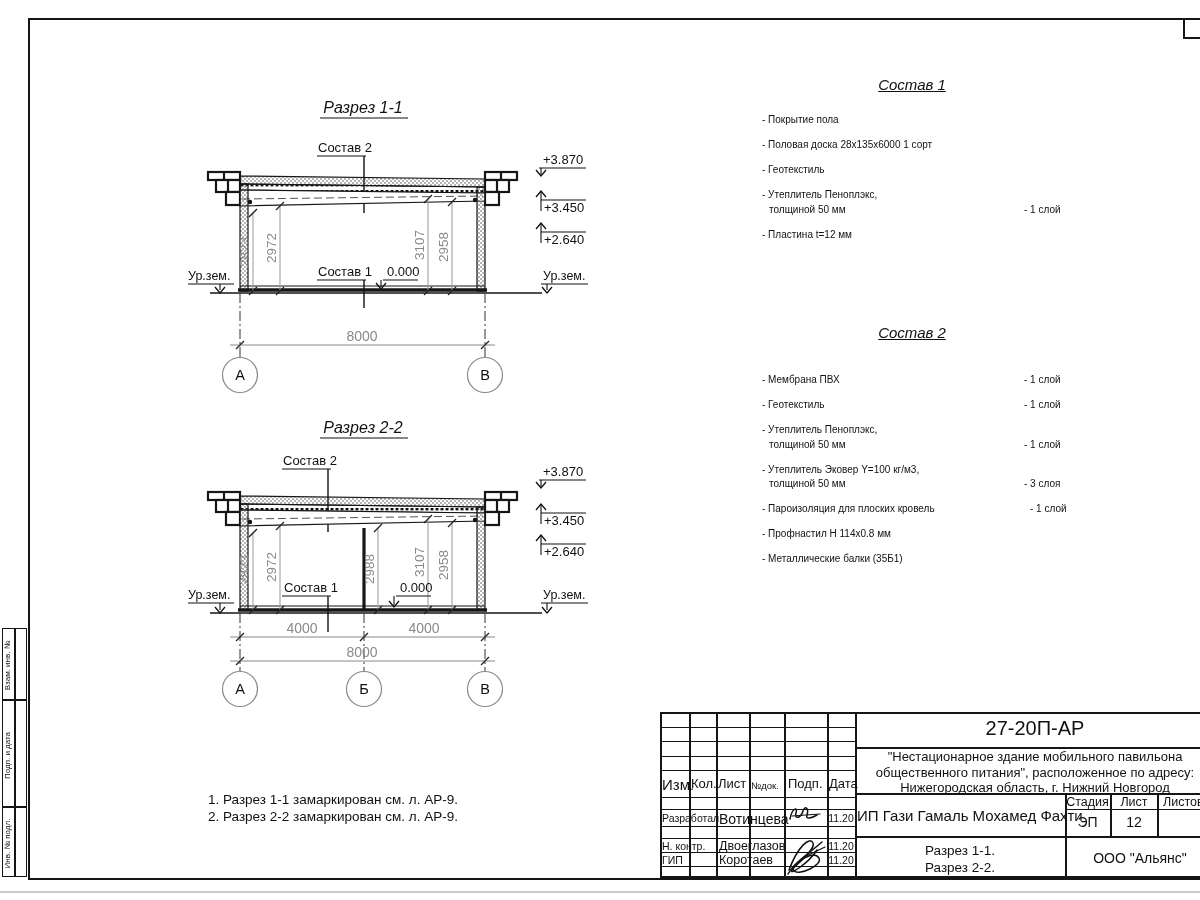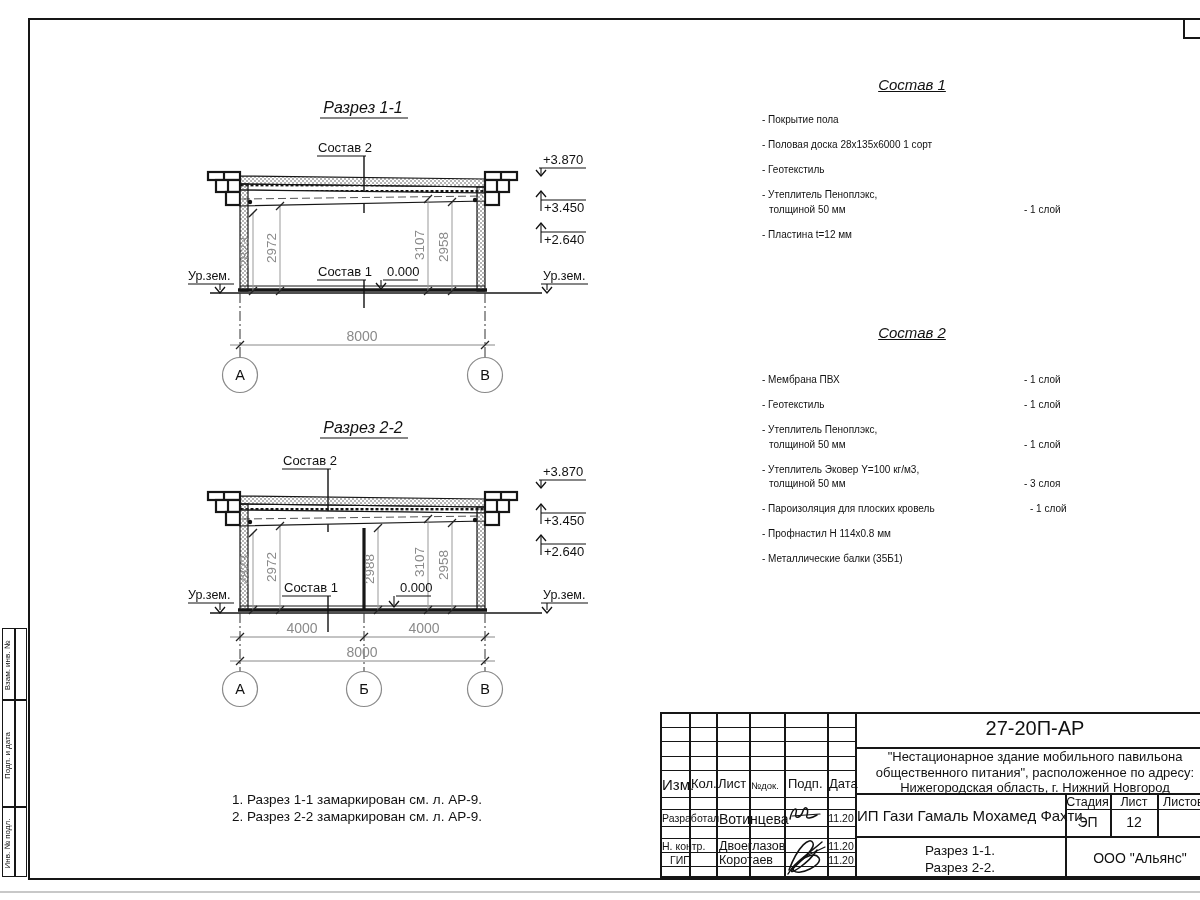--- a/index.html
+++ b/index.html
@@ -355,21 +355,21 @@
       </div>
       <div class="item">
         <span>- Пароизоляция для плоских кровель</span>
         <span class="qty" style="left:268px;">- 1 слой</span>
       </div>
       <div class="item"><span>- Профнастил Н 114х0.8 мм</span></div>
       <div class="item"><span>- Металлические балки (35Б1)</span></div>
     </div>
   </div>
 
-  <div class="abs notes" style="left:232px;top:791px;">
+  <div class="abs notes" style="left:208px;top:791px;">
     <div>1. Разрез 1-1 замаркирован см. л. АР-9.</div>
     <div>2. Разрез 2-2 замаркирован см. л. АР-9.</div>
   </div>
 
   <div class="abs tb-outer"></div>
 
   <div class="ln" style="left:689px;top:712px;width:1.5px;height:166px;"></div>
   <div class="ln" style="left:716px;top:712px;width:1.5px;height:166px;"></div>
   <div class="ln" style="left:749px;top:712px;width:1.5px;height:166px;"></div>
   <div class="ln" style="left:784px;top:712px;width:1.5px;height:166px;"></div>
@@ -408,21 +408,21 @@
   <div class="tb-text" style="left:751px;top:780px;font-size:9.5px;">№док.</div>
   <div class="tb-text" style="left:788px;top:776px;font-size:13px;">Подп.</div>
   <div class="tb-text" style="left:829px;top:776px;font-size:13px;">Дата</div>
 
   <div class="tb-text" style="left:662px;top:812px;font-size:10.5px;">Разработал</div>
   <div class="tb-text" style="left:719px;top:811px;font-size:14px;">Вотинцева</div>
   <div class="tb-text ctr" style="left:827px;top:812px;width:28px;font-size:10.5px;">11.20</div>
   <div class="tb-text" style="left:662px;top:840px;font-size:10.5px;text-align:center;">Н. контр.</div>
   <div class="tb-text" style="left:719px;top:839px;font-size:12.5px;">Двоеглазов</div>
   <div class="tb-text ctr" style="left:827px;top:840px;width:28px;font-size:10.5px;">11.20</div>
-  <div class="tb-text" style="left:662px;top:854px;font-size:10.5px;padding-left:8px;">ГИП</div>
+  <div class="tb-text" style="left:662px;top:854px;font-size:10.5px;">ГИП</div>
   <div class="tb-text" style="left:719px;top:853px;font-size:12.5px;">Коротаев</div>
   <div class="tb-text ctr" style="left:827px;top:854px;width:28px;font-size:10.5px;">11.20</div>
 
   <svg class="abs" style="left:784px;top:800px;" width="43" height="78" viewBox="0 0 43 78">
     <g fill="none" stroke="#111" stroke-width="1.5" stroke-linecap="round">
       <path d="M6 19 C8 8,14 6,12 13 C10 20,17 18,19 11 C21 5,25 8,23 15 C21 20,28 18,33 15"></path>
       <path d="M8 16 L36 14" stroke-width="1.2"></path>
       <path d="M5 70 C14 46,26 36,29 43 C32 50,12 64,8 70 C4 76,24 64,33 50"></path>
       <path d="M4 74 C12 60,30 50,35 58 C39 65,15 76,10 71 C5 66,22 56,38 42"></path>
       <path d="M20 57 L41 47" stroke-width="1.2"></path>

